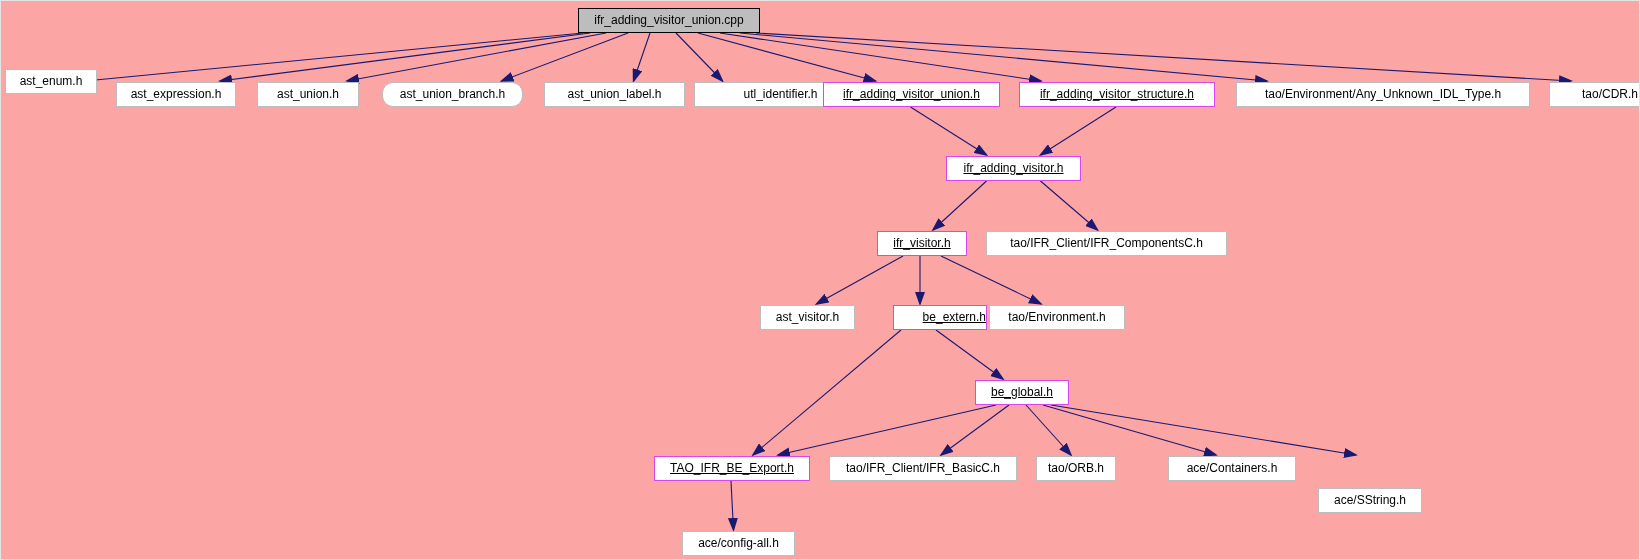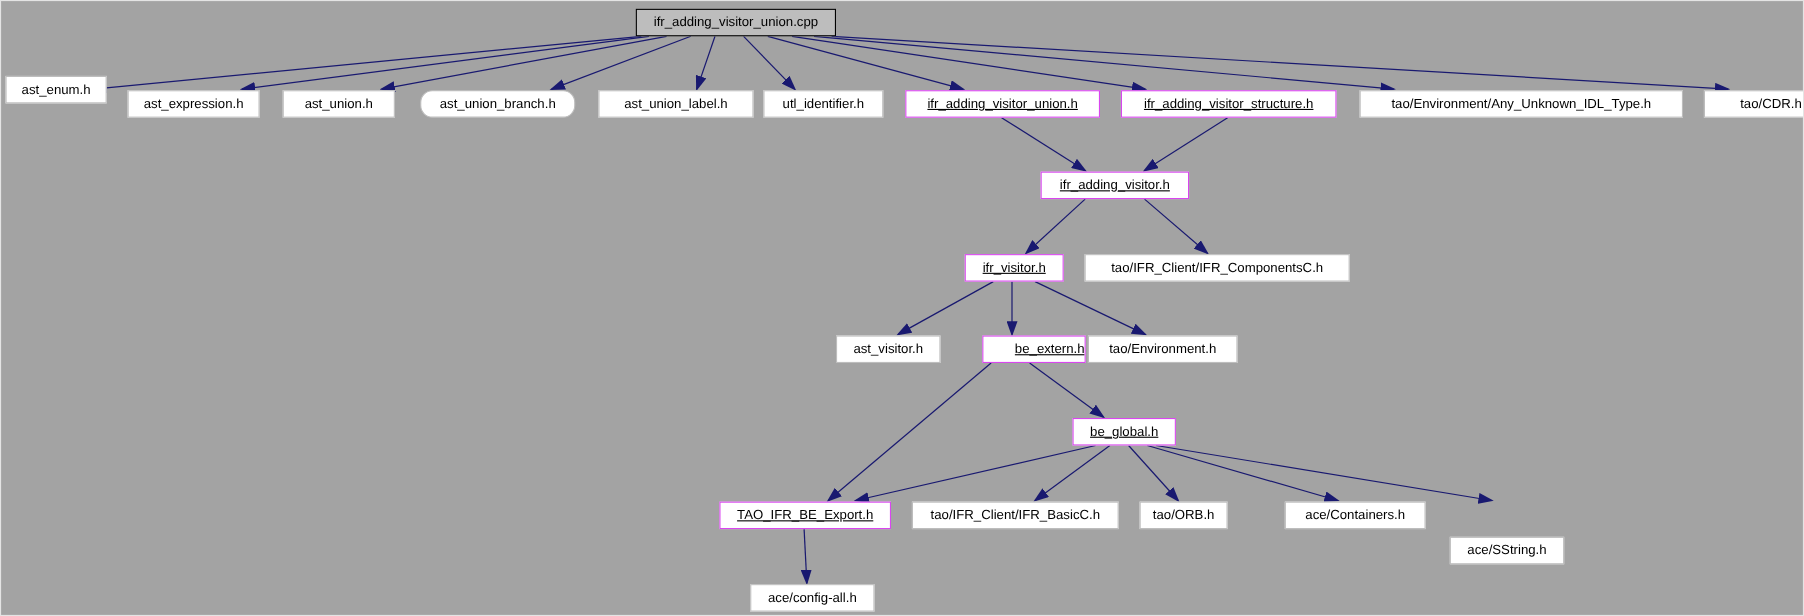--- a/index.html
+++ b/index.html
@@ -1,20 +1,20 @@
 <!DOCTYPE html>
 <html><head>
 <meta charset="utf-8">
 <style>
   html, body { margin: 0; padding: 0; background: #ffffff; }
   #graph-canvas {
     position: relative;
     width: 1640px;
     height: 560px;
-    background: #a3a3a3;
+    background: #fca5a5;
     box-sizing: border-box;
     border: 1px solid #e4e4e4;
     font-family: "Liberation Sans", "DejaVu Sans", sans-serif;
     overflow: hidden;
   }
   #edge-layer {
     position: absolute;
     left: 0; top: 0;
     width: 1640px; height: 560px;
   }
@@ -77,21 +77,21 @@
         <line x1="730" y1="480" x2="732.5" y2="529" stroke="#191970" stroke-width="1.1" marker-end="url(#arrowhead)"></line>
       </g>
   </svg>
   <div id="node-layer">
       <div class="node root" style="left: 577px; top: 7px; width: 180px;">ifr_adding_visitor_union.cpp</div>
       <div class="node" style="left: 4px; top: 68px; width: 90px;">ast_enum.h</div>
       <div class="node" style="left: 115px; top: 81px; width: 118px;">ast_expression.h</div>
       <div class="node" style="left: 256px; top: 81px; width: 100px;">ast_union.h</div>
       <div class="node" style="left: 381px; top: 81px; width: 139px; border-radius: 11px;">ast_union_branch.h</div>
       <div class="node" style="left: 543px; top: 81px; width: 139px;">ast_union_label.h</div>
-      <div class="node" style="left: 693px; top: 81px; width: 107px;">utl_identifier.h</div>
+      <div class="node" style="left: 693px; top: 81px; width: 107px; padding-left: 32px;">utl_identifier.h</div>
       <div class="node emphasis" style="left: 822px; top: 81px; width: 175px;">ifr_adding_visitor_union.h</div>
       <div class="node emphasis" style="left: 1018px; top: 81px; width: 194px; text-align: center;">ifr_adding_visitor_structure.h</div>
       <div class="node" style="left: 1235px; top: 81px; width: 292px;">tao/Environment/Any_Unknown_IDL_Type.h</div>
       <div class="node" style="left: 1548px; top: 81px; width: 88px; padding-left: 16px;">tao/CDR.h</div>
       <div class="node emphasis" style="left: 945px; top: 155px; width: 133px;">ifr_adding_visitor.h</div>
       <div class="node emphasis" style="left: 876px; top: 230px; width: 88px;">ifr_visitor.h</div>
       <div class="node" style="left: 985px; top: 230px; width: 239px;">tao/IFR_Client/IFR_ComponentsC.h</div>
       <div class="node" style="left: 759px; top: 304px; width: 93px;">ast_visitor.h</div>
       <div class="node emphasis" style="left: 892px; top: 304px; width: 92px; text-align: right;">be_extern.h</div>
       <div class="node" style="left: 988px; top: 304px; width: 134px;">tao/Environment.h</div>

